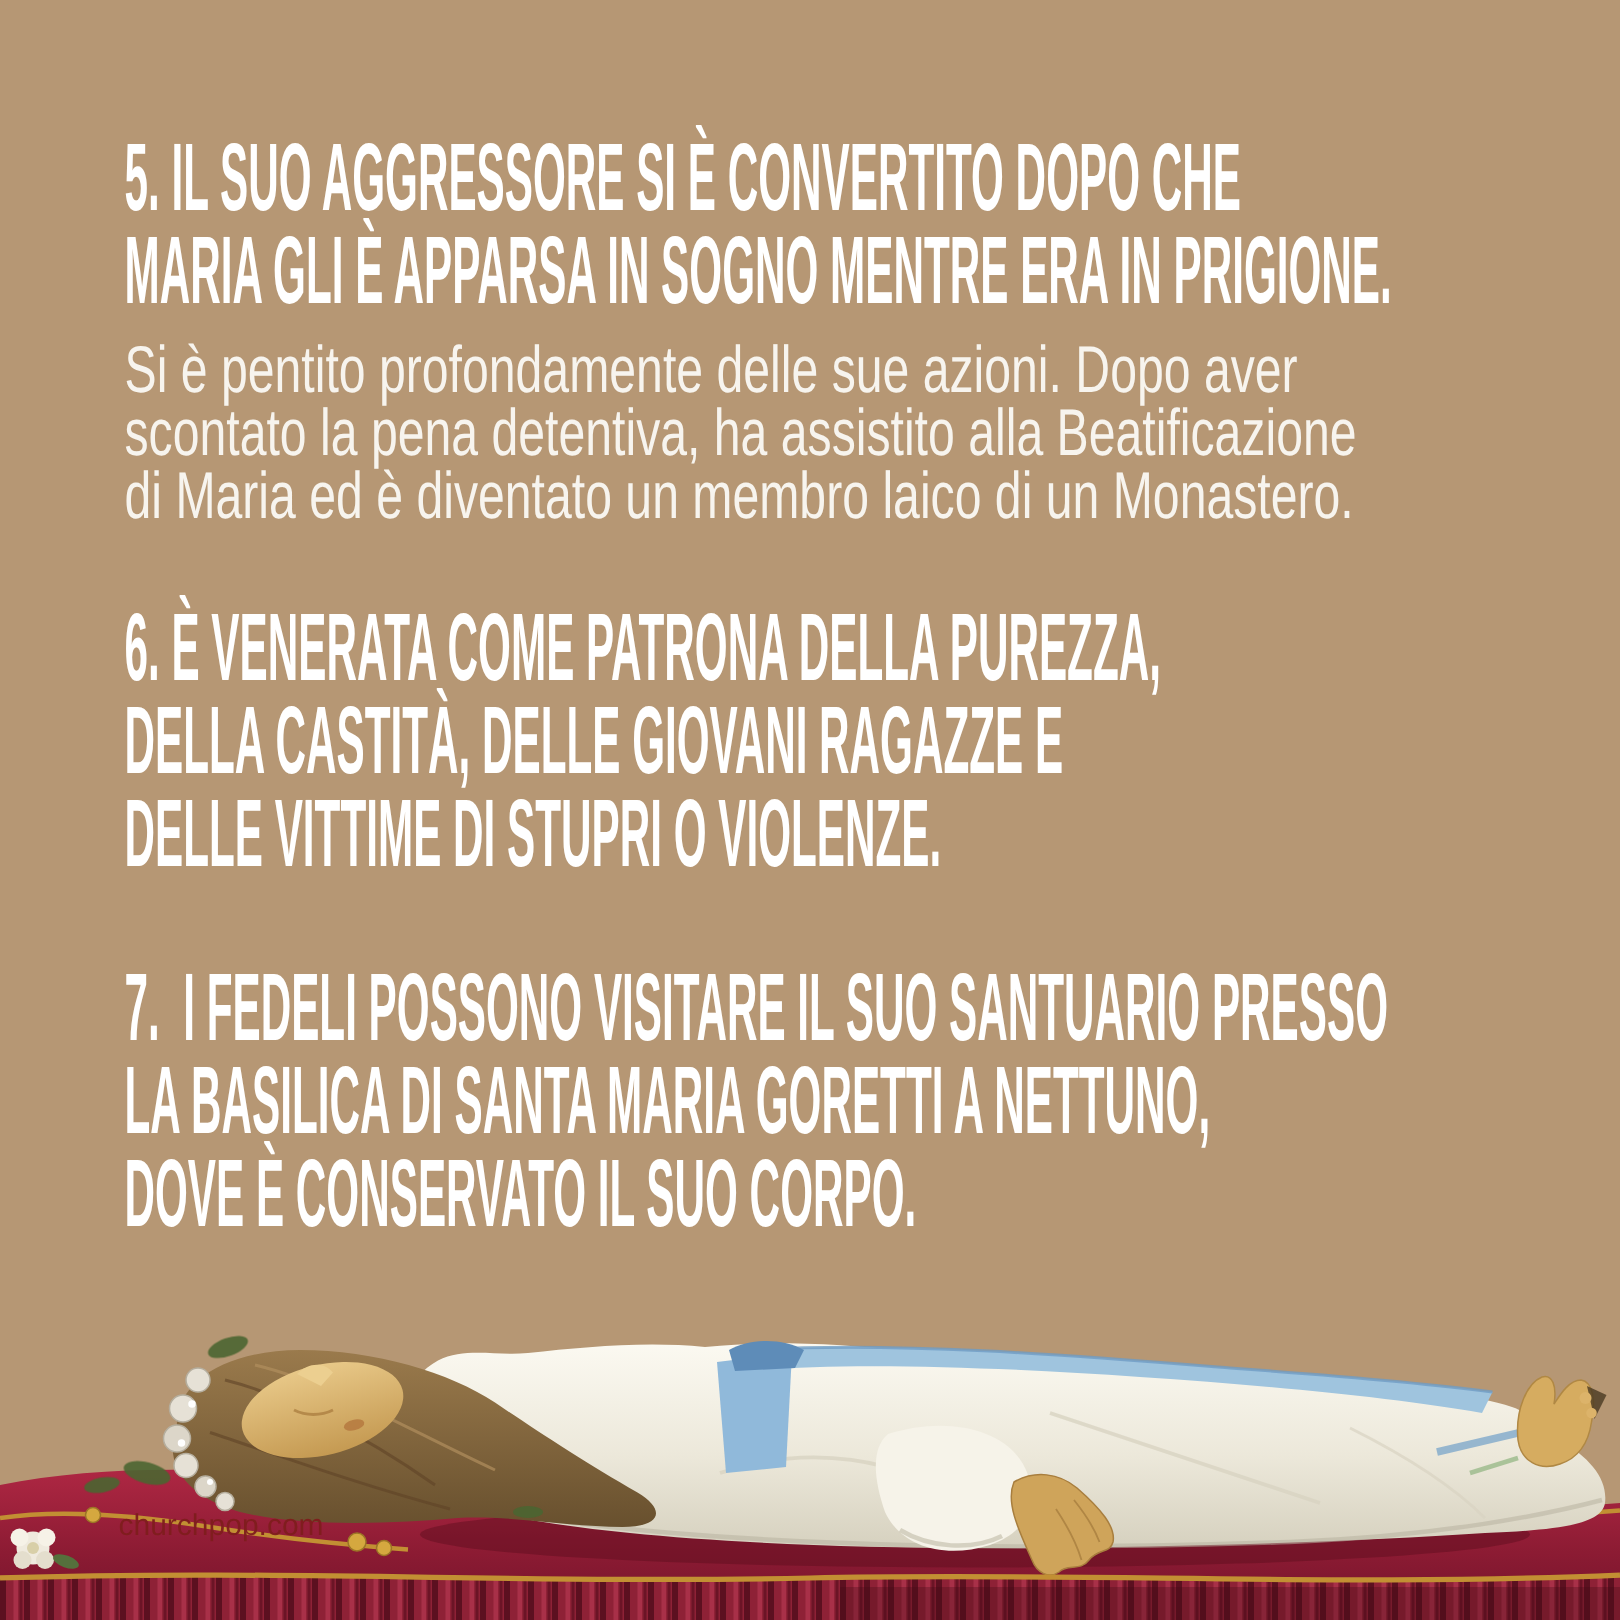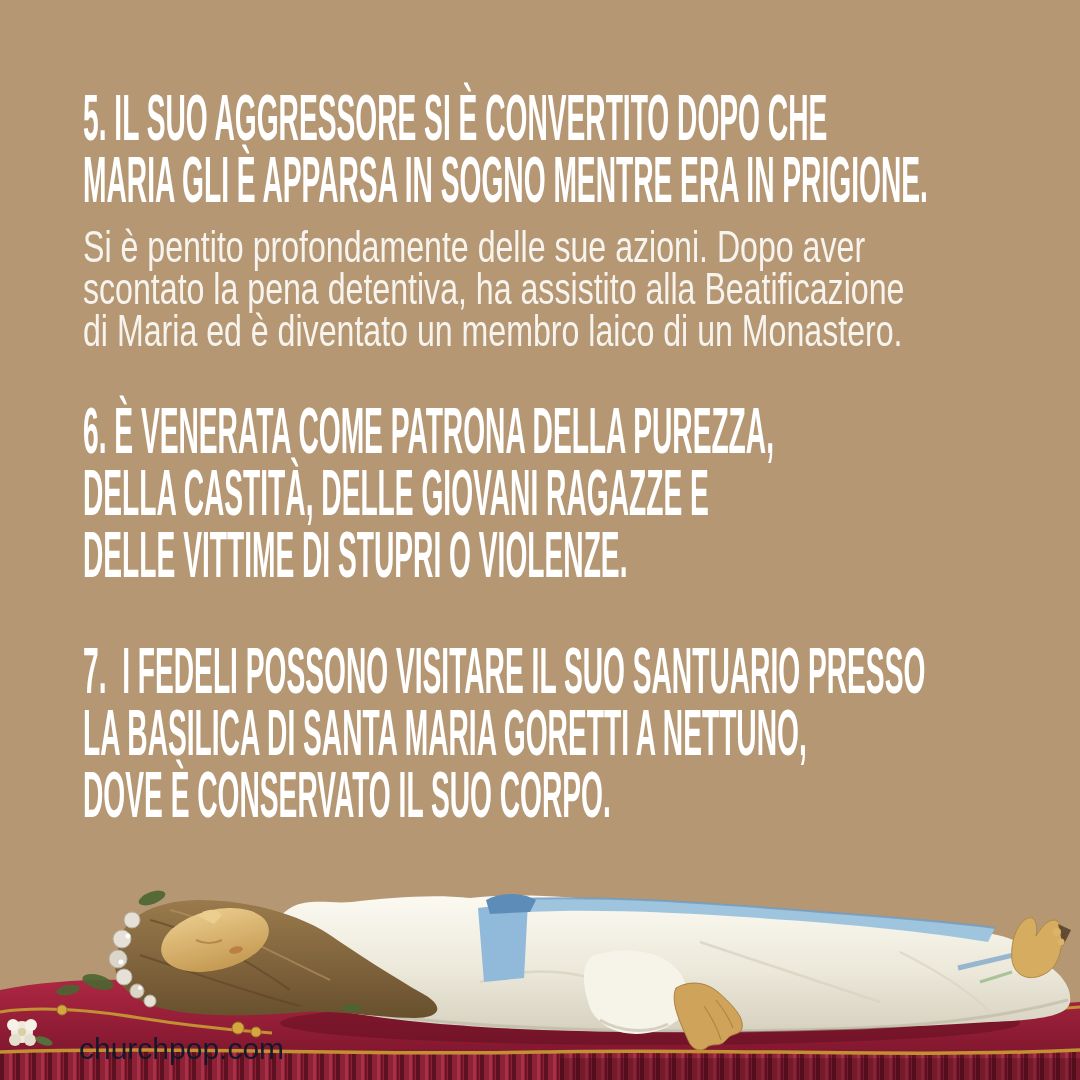--- a/index.html
+++ b/index.html
@@ -19,23 +19,23 @@
     font-family:"Liberation Sans",sans-serif;font-weight:400;
     font-size:44px;line-height:42px;color:#f7f4ee;
     transform:scaleX(0.73);transform-origin:0 0;
   }
   #h5{top:87px;}
   #body5{top:226px;}
   #h6{top:400px;}
   #h7{top:640px;}
   .photo{position:absolute;left:0;top:860px;width:1080px;height:220px;display:block;}
   .watermark{
-    position:absolute;left:79px;top:1036px;
+    position:absolute;left:79px;top:1004px;
     font-family:"Liberation Sans",sans-serif;font-weight:400;
-    font-size:30px;line-height:26px;color:#0f172a;opacity:0.95;z-index:5;
+    font-size:20px;line-height:26px;color:#7f1d1d;opacity:0.95;z-index:5;
   }
 </style>
 </head>
 <body>
 
 <div class="canvas">
 
   <svg class="photo" viewBox="0 0 1080 220" preserveAspectRatio="none" aria-hidden="true">
     <defs>
       <linearGradient id="gradRed" x1="0" y1="0" x2="0" y2="1">

